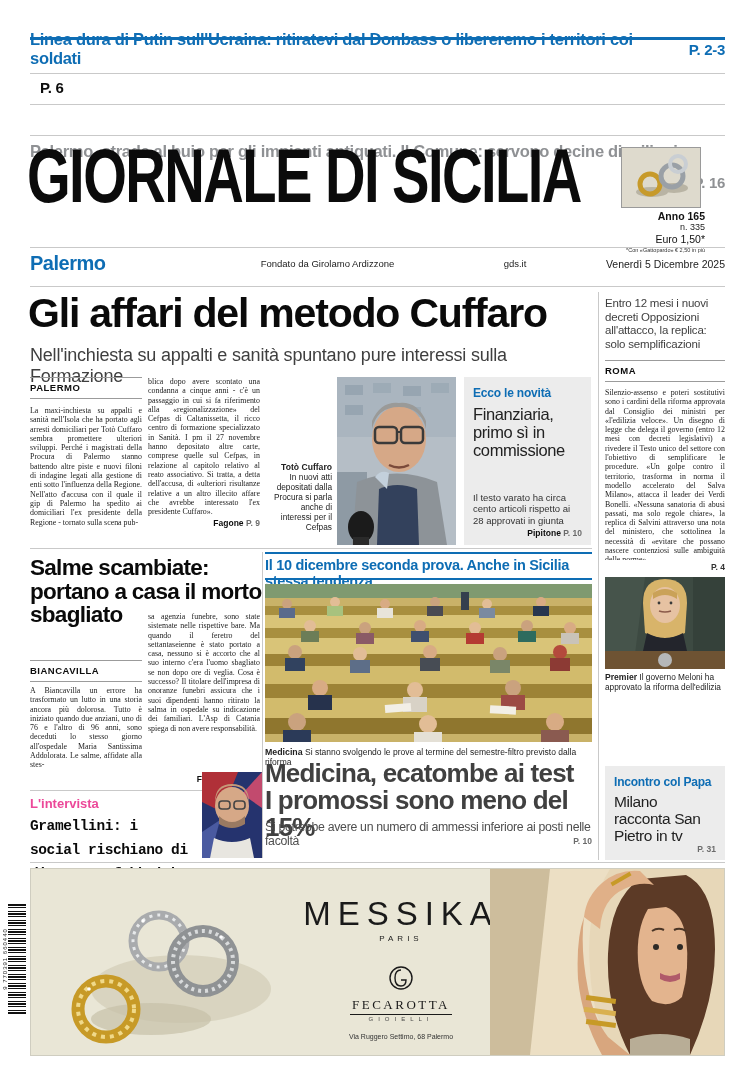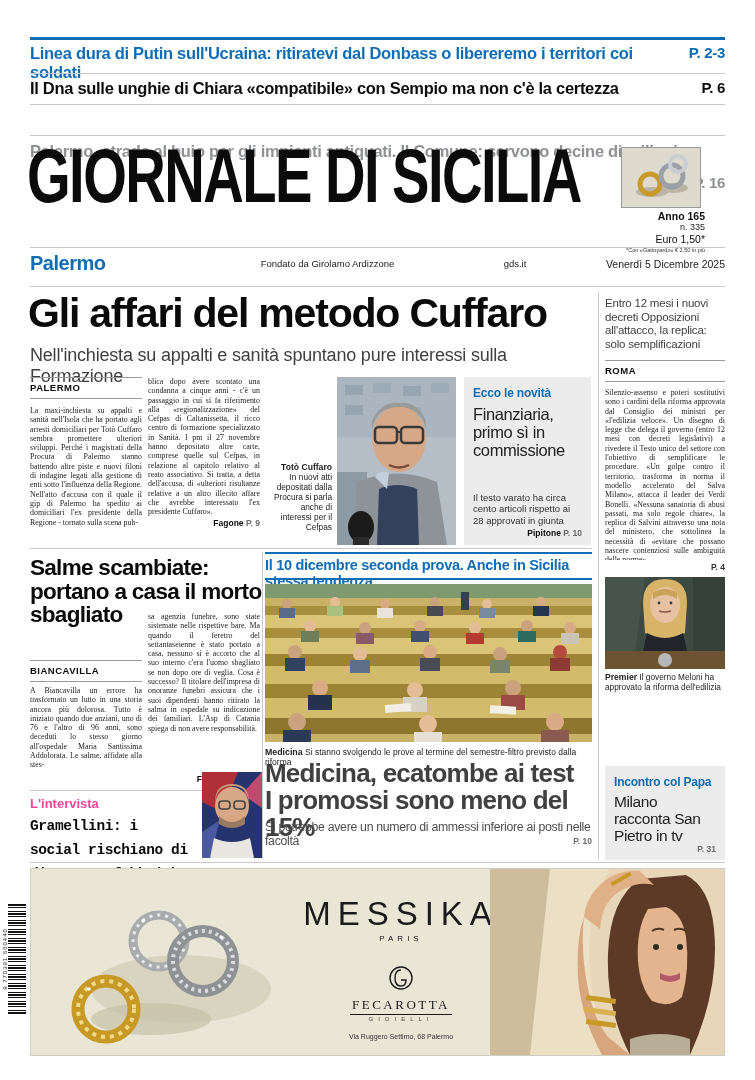--- a/index.html
+++ b/index.html
@@ -115,27 +115,26 @@
   .barcode-wrap { position:absolute; left:-40px; top:946px; width:110px; height:26px; transform:rotate(-90deg); }
   .barcode-bars { width:110px; height:18px; background:repeating-linear-gradient(90deg,#111 0 2px,#fff 2px 3px,#111 3px 4px,#fff 4px 7px,#111 7px 8px,#fff 8px 9px); }
   .barcode-num { font-size:6px; letter-spacing:1px; color:#222; text-align:center; }
 </style>
 </head>
 <body>
 
 <div class="page">
 
   <div class="toprule"></div>
-  <div class="teaser t-blue" style="top:44px;">
+  <div class="teaser t-blue" style="top:30px;align-items:center;">
     <span>Linea dura di Putin sull'Ucraina: ritiratevi dal Donbass o libereremo i territori coi soldati</span>
     <span class="pg">P. 2-3</span>
   </div>
   <div class="hrule" style="top:73px;"></div>
   <div class="teaser t-black" style="top:79px;">
-    <span>Il Dna sulle unghie di Chiara «compatibile» con Sempio ma non c'è la certezza</span>
     <span class="pg">P.  6</span>
   </div>
   <div class="hrule" style="top:104px;"></div>
   <div class="teaser t-gray" style="top:110px;">
     <span>Palermo, strade al buio per gli impianti antiquati. Il Comune: servono decine di milioni</span>
     <span class="pg">P. 16</span>
   </div>
   <div class="hrule" style="top:135px;"></div>
 
   <div class="masthead-title">GIORNALE DI SICILIA</div>

